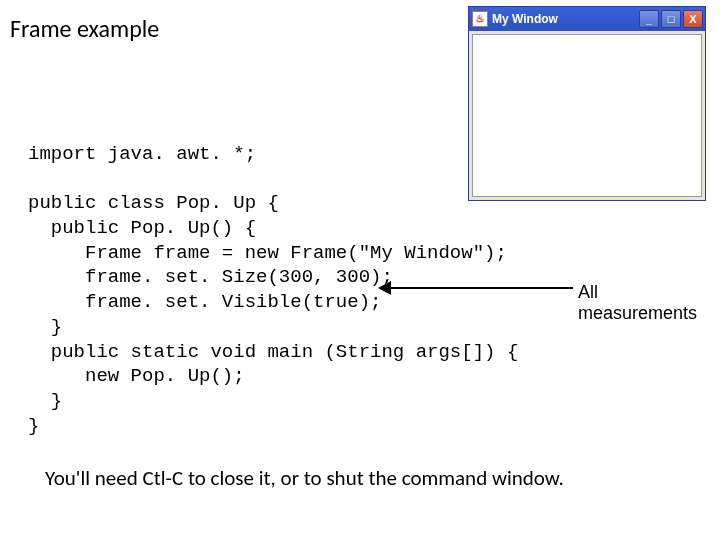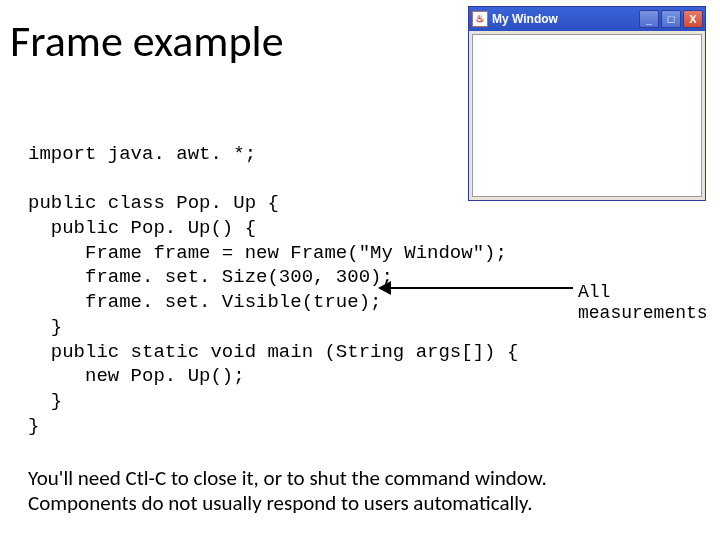--- a/index.html
+++ b/index.html
@@ -1,30 +1,30 @@
 <!DOCTYPE html>
 <html><head>
 <meta charset="utf-8">
 <style>
   * { box-sizing: border-box; margin: 0; padding: 0; }
   html, body { width: 720px; height: 540px; background: #fff; font-family: Calibri, Arial, sans-serif; color: #000; }
   .slide { position: relative; width: 720px; height: 540px; }
-  .title { position: absolute; left: 10px; top: 14px; font-size: 44px; font-weight: 400; }
+  .title { position: absolute; left: 10px; top: 14px; font-size: 24px; font-weight: 400; }
   .code {
     position: absolute; left: 28px; top: 142px;
     font-family: "Courier New", monospace; font-size: 19px; line-height: 1.3;
     white-space: pre;
   }
   .annotation {
     position: absolute; left: 578px; top: 282px;
-    font-family: Liberation Mono, monospace; font-size: 18px; line-height: 1.15;
+    font-family: Liberation Sans, sans-serif; font-size: 18px; line-height: 1.15;
   }
   .footer {
-    position: absolute; left: 28px; top: 466px;
-    font-family: Calibri, Arial, sans-serif; font-size: 21px; line-height: 1.2;
+    position: absolute; left: 45px; top: 466px;
+    font-family: Calibri, Arial, sans-serif; font-size: 21px; line-height: 1.2; text-align: center;
   }
   
   .jwin {
     position: absolute; left: 468px; top: 6px;
     width: 238px; height: 195px;
     border: 1px solid #2c3b9e; background: #e8e5d8;
     display: flex; flex-direction: column;
   }
   .jwin-titlebar {
     height: 24px; background: linear-gradient(#3a63d8, #2c50c2);
@@ -98,16 +98,15 @@
     <div class="arrow-line"></div>
     <div class="arrow-head"></div>
   </div>
 
   <div class="annotation">
     <div>All measurements</div>
   </div>
 
   <div class="footer">
     <div>You'll need Ctl-C to close it, or to shut the command window.</div>
-    <div>Components do not usually respond to users automatically.</div>
   </div>
 
 </div>
 
 </body></html>

